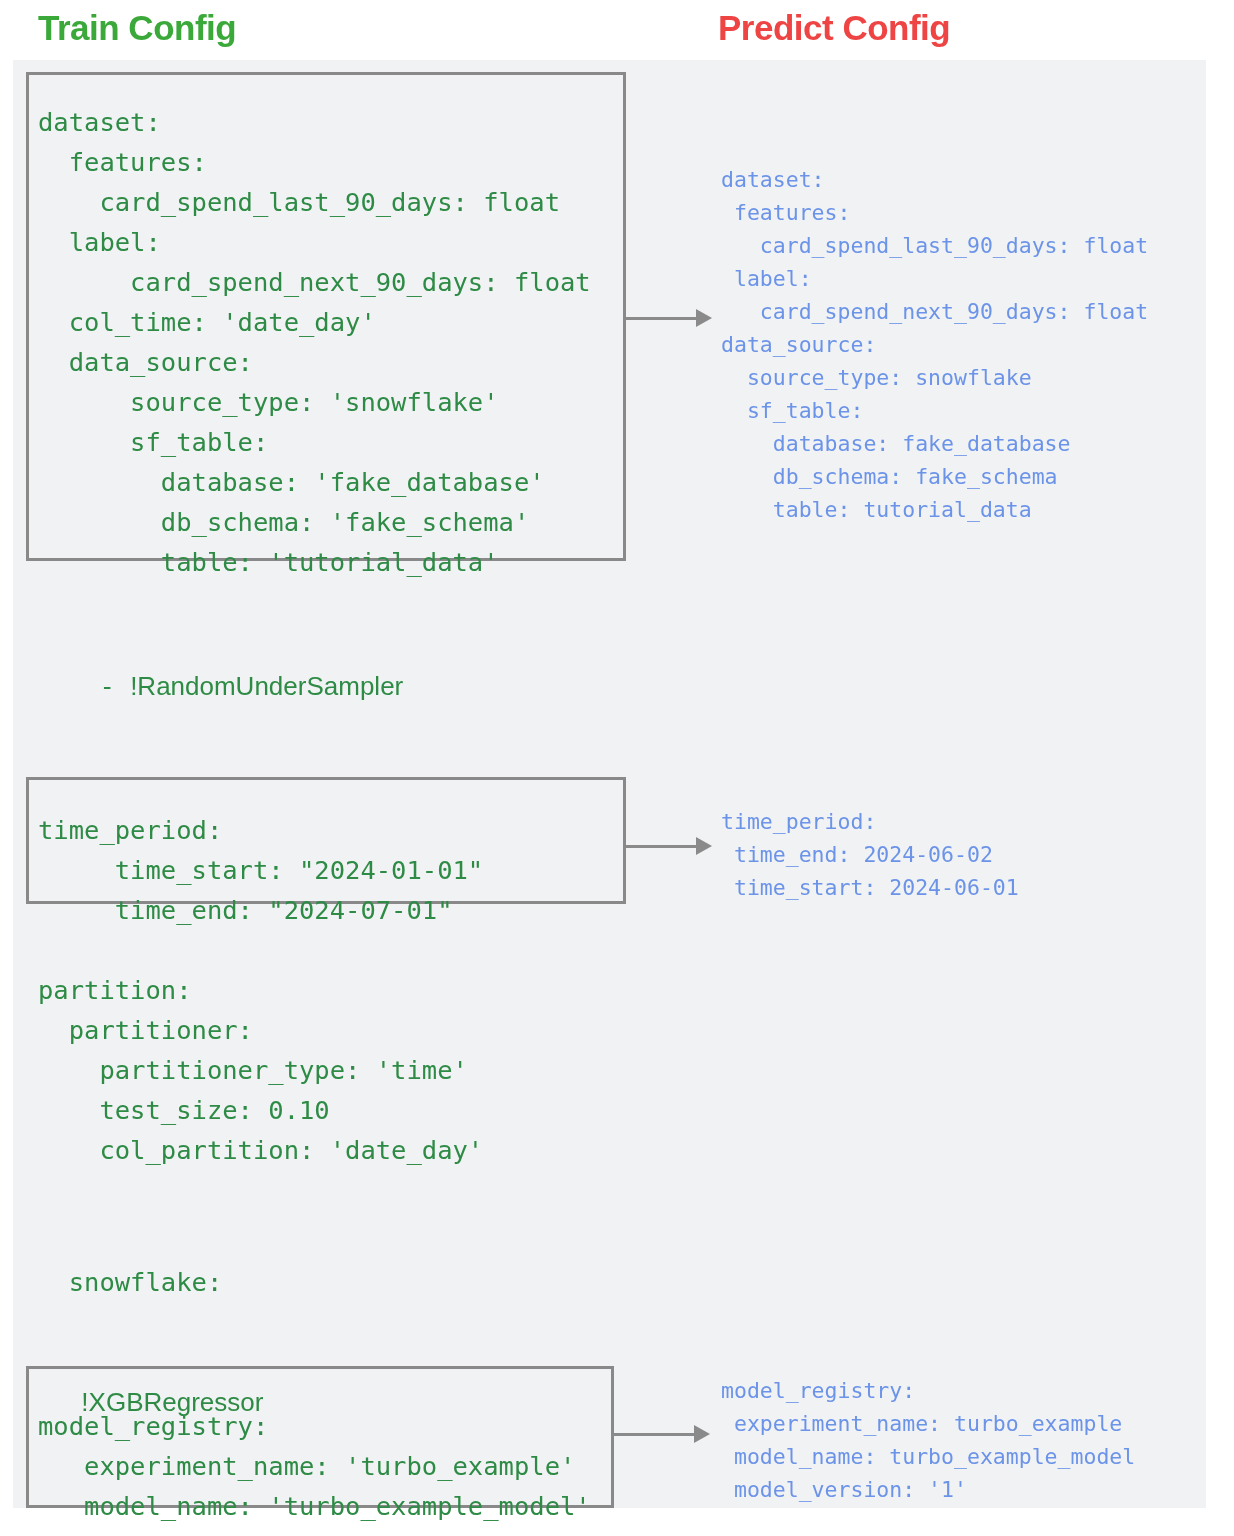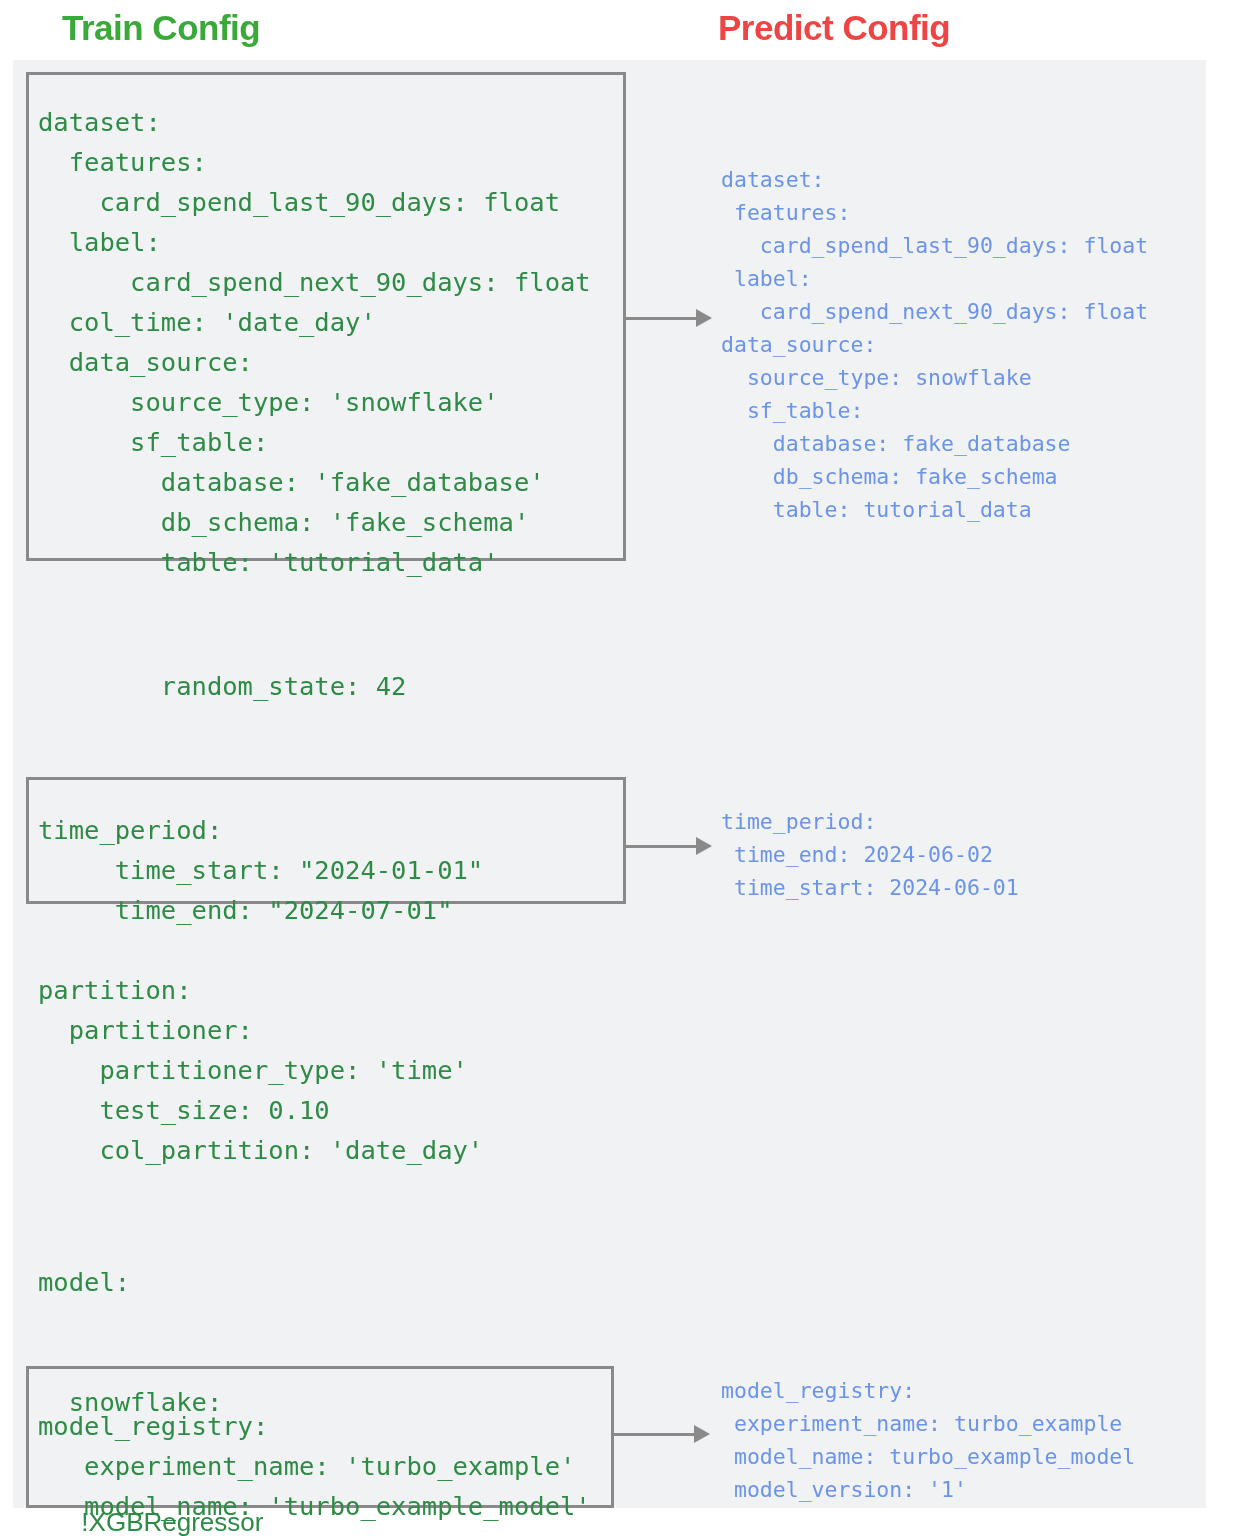--- a/index.html
+++ b/index.html
@@ -22,21 +22,21 @@
 
   
   .heading{
     position:absolute;
     font-family:"Liberation Sans", sans-serif;
     font-weight:bold;
     font-size:35px;
     letter-spacing:-0.5px;
     white-space:nowrap;
   }
-  #train-heading{left:38px;top:8px;color:#3aa93a;margin-left:24px;}
+  #train-heading{left:38px;top:8px;color:#3aa93a;}
   #predict-heading{left:718px;top:8px;color:#ef4444;}
 
   
   .hl-box{
     position:absolute;
     border:3px solid #898989;
     box-sizing:border-box;
     background:transparent;
   }
   #box-dataset    {left:26px; top:72px;  width:600px; height:489px;}
@@ -120,35 +120,34 @@
       card_spend_next_90_days: float
   col_time: 'date_day'
   data_source:
       source_type: 'snowflake'
       sf_table:
         database: 'fake_database'
         db_schema: 'fake_schema'
         table: 'tutorial_data'</pre>
 
   <div class="code left-code" id="left-block-2">
-    <span class="ln">        random_state: 42</span>
+    <span class="ln"><span>    - </span><span class="tag">!RandomUnderSampler</span></span>
   </div>
 
   <pre class="code left-code" id="left-block-3">time_period:
      time_start: "2024-01-01"
      time_end: "2024-07-01"</pre>
 
   <pre class="code left-code" id="left-block-4">partition:
   partitioner:
     partitioner_type: 'time'
     test_size: 0.10
     col_partition: 'date_day'</pre>
 
   <div class="code left-code" id="left-block-5">
-    <span class="ln">model:</span>
     <span class="ln">  snowflake:</span>
     <span class="ln tag">      !XGBRegressor</span>
     
   </div>
 
   <pre class="code left-code" id="left-block-6">model_registry:
    experiment_name: 'turbo_example'
    model_name: 'turbo_example_model'</pre>
 
   <pre class="code right-code" id="right-block-1">dataset:

